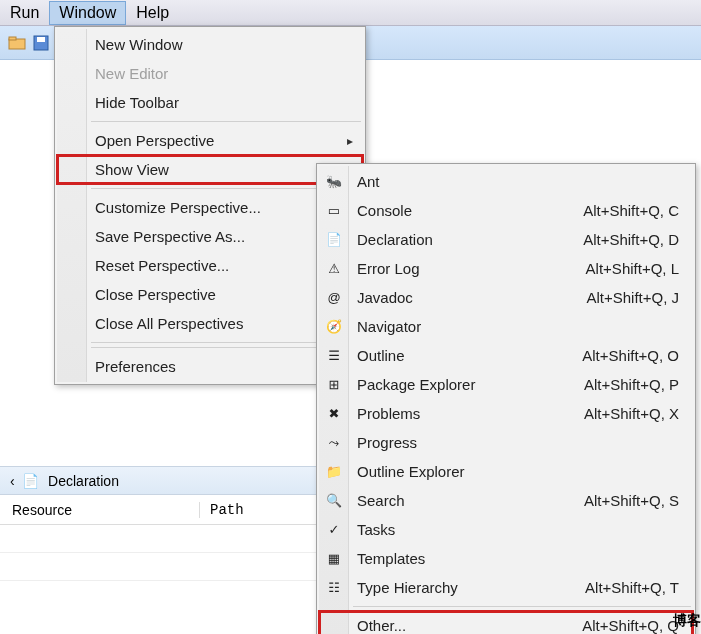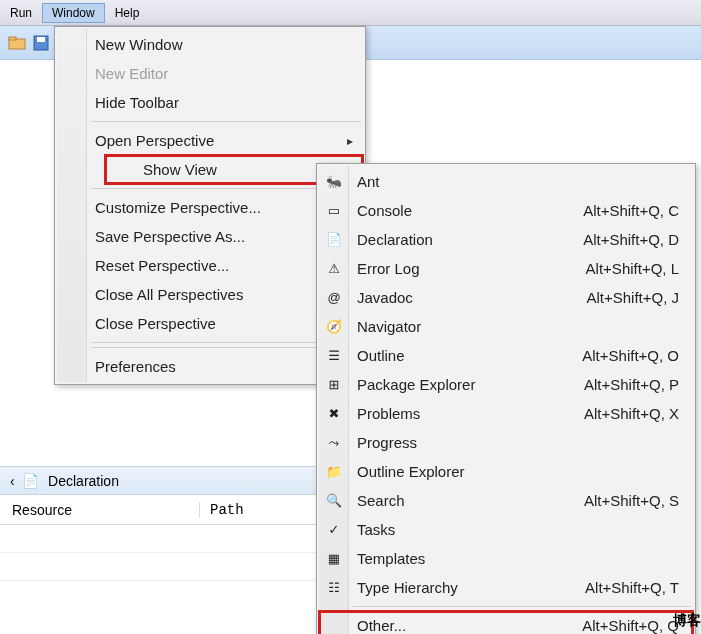--- a/index.html
+++ b/index.html
@@ -1,28 +1,28 @@
 <!DOCTYPE html>
 <html><head>
 <meta charset="utf-8">
 <style>
   * { box-sizing: border-box; font-family: "Segoe UI", Tahoma, sans-serif; }
   body { margin: 0; width: 701px; height: 634px; background: #fff; overflow: hidden; position: relative; }
-  .menubar { display: flex; align-items: center; height: 26px; background: linear-gradient(#ececf3, #dcdce6); border-bottom: 1px solid #b8b8c8; font-size: 12px; }
+  .menubar { display: flex; align-items: center; height: 26px; background: linear-gradient(#ececf3, #dcdce6); border-bottom: 1px solid #b8b8c8; font-size: 16px; }
   .menubar-item { padding: 3px 10px; cursor: default; }
   .menubar-item.active { background: #bcd4ef; border: 1px solid #7aa7d8; padding: 2px 9px; }
   .toolbar { height: 34px; background: linear-gradient(#d6e7fb, #c5dbf3); border-bottom: 1px solid #a9c4e2; display: flex; align-items: center; padding-left: 8px; gap: 6px; }
   .toolbar .tb-icon { width: 18px; height: 18px; }
   .dropdown { position: absolute; top: 26px; left: 54px; width: 312px; background: #f2f2f2; border: 1px solid #a0a0a0; box-shadow: 2px 2px 6px rgba(0,0,0,0.25); padding: 3px 2px; }
   .dropdown .dd-stripe { position: absolute; left: 2px; top: 2px; bottom: 2px; width: 30px; background: linear-gradient(#f0f0f0, #e8e8e8); border-right: 1px solid #d8d8d8; }
   .dd-item { position: relative; display: flex; align-items: center; height: 29px; padding-left: 38px; font-size: 15px; color: #222; cursor: default; }
   .dd-item.disabled { color: #a0a0a0; }
   .dd-item.haschild::after { content: "▸"; position: absolute; right: 10px; font-size: 12px; color: #333; }
   .dd-sep { height: 1px; background: #d0d0d0; margin: 4px 2px 4px 34px; }
-  .dd-item.hl { outline: 3px solid #d02020; outline-offset: -2px; margin-left: 48px; }
+  .dd-item.hl { outline: 3px solid #d02020; outline-offset: -2px; }
   .submenu { position: absolute; top: 163px; left: 316px; width: 380px; background: #f2f2f2; border: 1px solid #a0a0a0; box-shadow: 2px 2px 6px rgba(0,0,0,0.25); padding: 3px 2px; }
   .submenu .dd-stripe { position: absolute; left: 2px; top: 2px; bottom: 2px; width: 30px; background: linear-gradient(#f0f0f0, #e8e8e8); border-right: 1px solid #d8d8d8; }
   .sm-item { position: relative; display: flex; align-items: center; height: 29px; padding-left: 38px; font-size: 15px; color: #222; cursor: default; }
   .sm-item .shortcut { position: absolute; right: 14px; color: #222; text-align: right; }
   .sm-item.hl { outline: 3px solid #d02020; outline-offset: -2px; }
   .sm-icon { position: absolute; left: 6px; width: 18px; height: 18px; display: flex; align-items: center; justify-content: center; font-size: 13px; }
   .bg-panel { position: absolute; left: 0; top: 466px; width: 316px; height: 168px; background: #fff; border-top: 1px solid #c8d4e2; }
   .bg-tabbar { height: 28px; background: linear-gradient(#eaf2fb,#dde9f6); display: flex; align-items: center; padding-left: 10px; gap: 8px; border-bottom: 1px solid #c8d4e2; font-size: 14px; }
   .bg-head { display: flex; height: 30px; align-items: center; border-bottom: 1px solid #dcdcdc; font-size: 14px; }
   .bg-head .col1 { width: 200px; padding-left: 12px; border-right: 1px solid #dcdcdc; }
@@ -70,22 +70,22 @@
   <div class="dd-item">New Window</div>
   <div class="dd-item disabled">New Editor</div>
   <div class="dd-item">Hide Toolbar</div>
   <div class="dd-sep"></div>
   <div class="dd-item haschild">Open Perspective</div>
   <div class="dd-item haschild hl">Show View</div>
   <div class="dd-sep"></div>
   <div class="dd-item">Customize Perspective...</div>
   <div class="dd-item">Save Perspective As...</div>
   <div class="dd-item">Reset Perspective...</div>
+  <div class="dd-item">Close Perspective</div>
   <div class="dd-item">Close All Perspectives</div>
-  <div class="dd-item">Close Perspective</div>
   <div class="dd-sep"></div>
   <div class="dd-sep"></div>
   <div class="dd-item">Preferences</div>
 </div>
 
 <div class="submenu">
   <div class="dd-stripe"></div>
   <div id="sm-list">
       <div class="sm-item">
         <span class="sm-icon">🐜</span>

